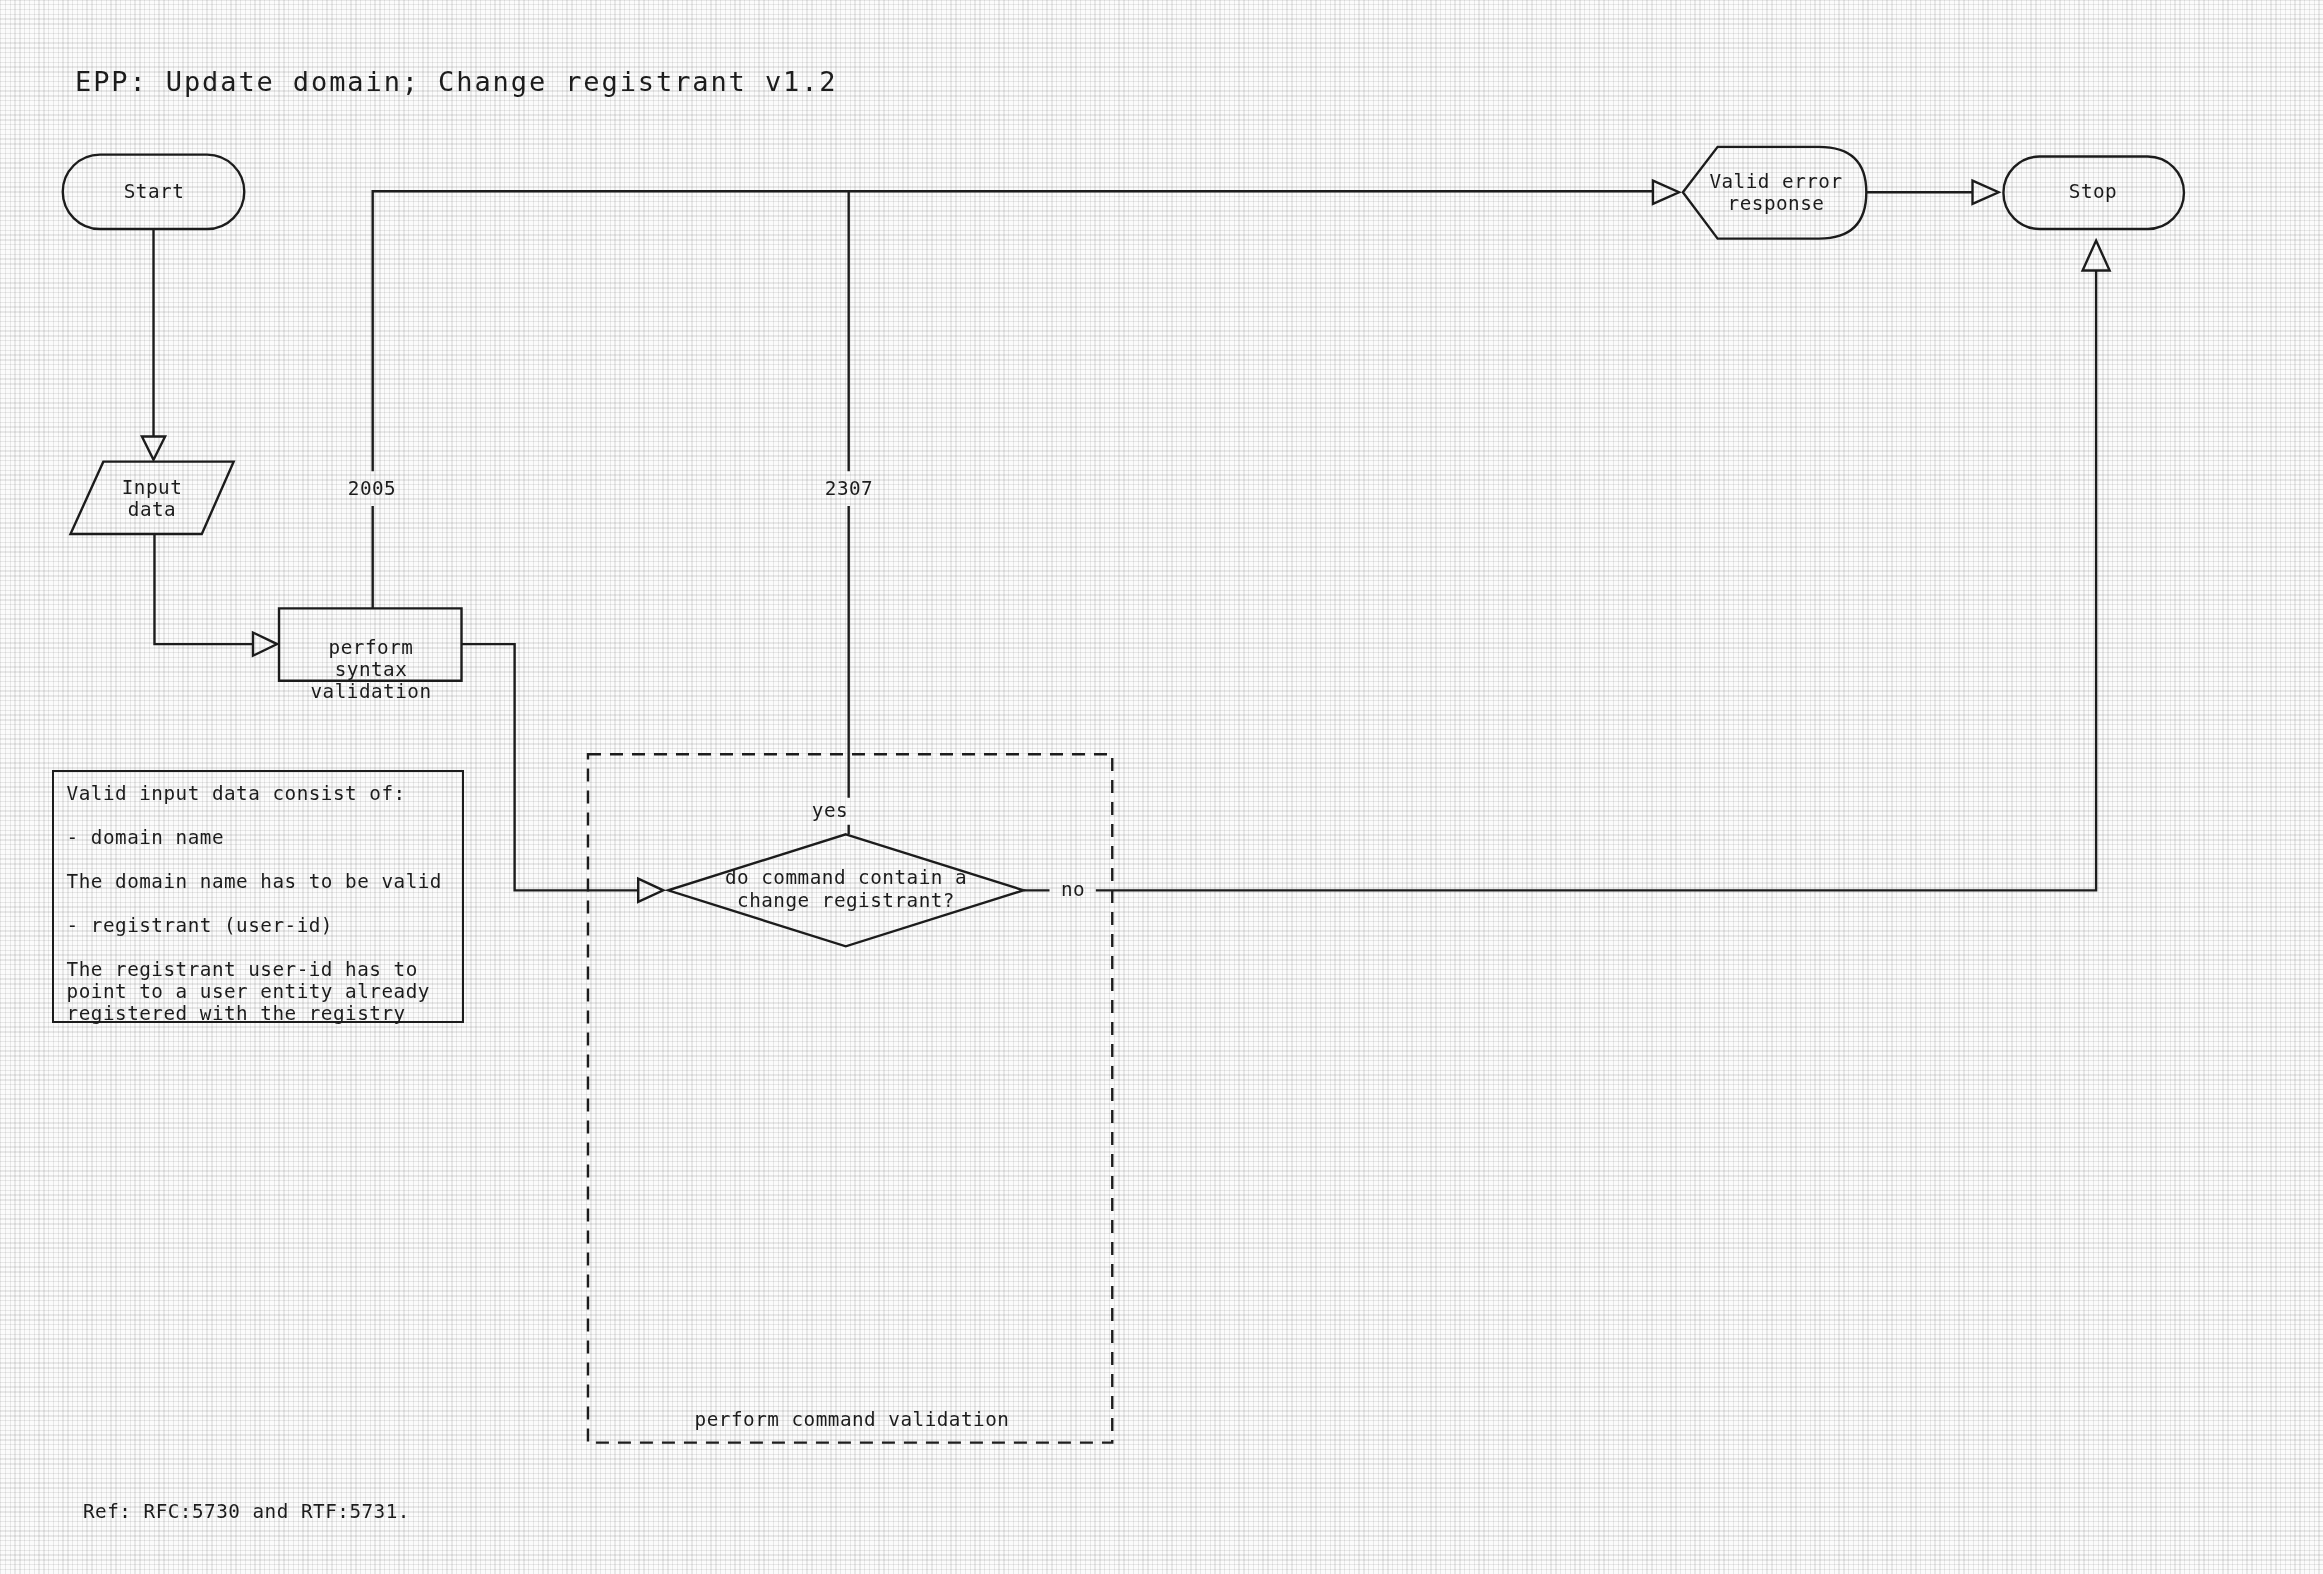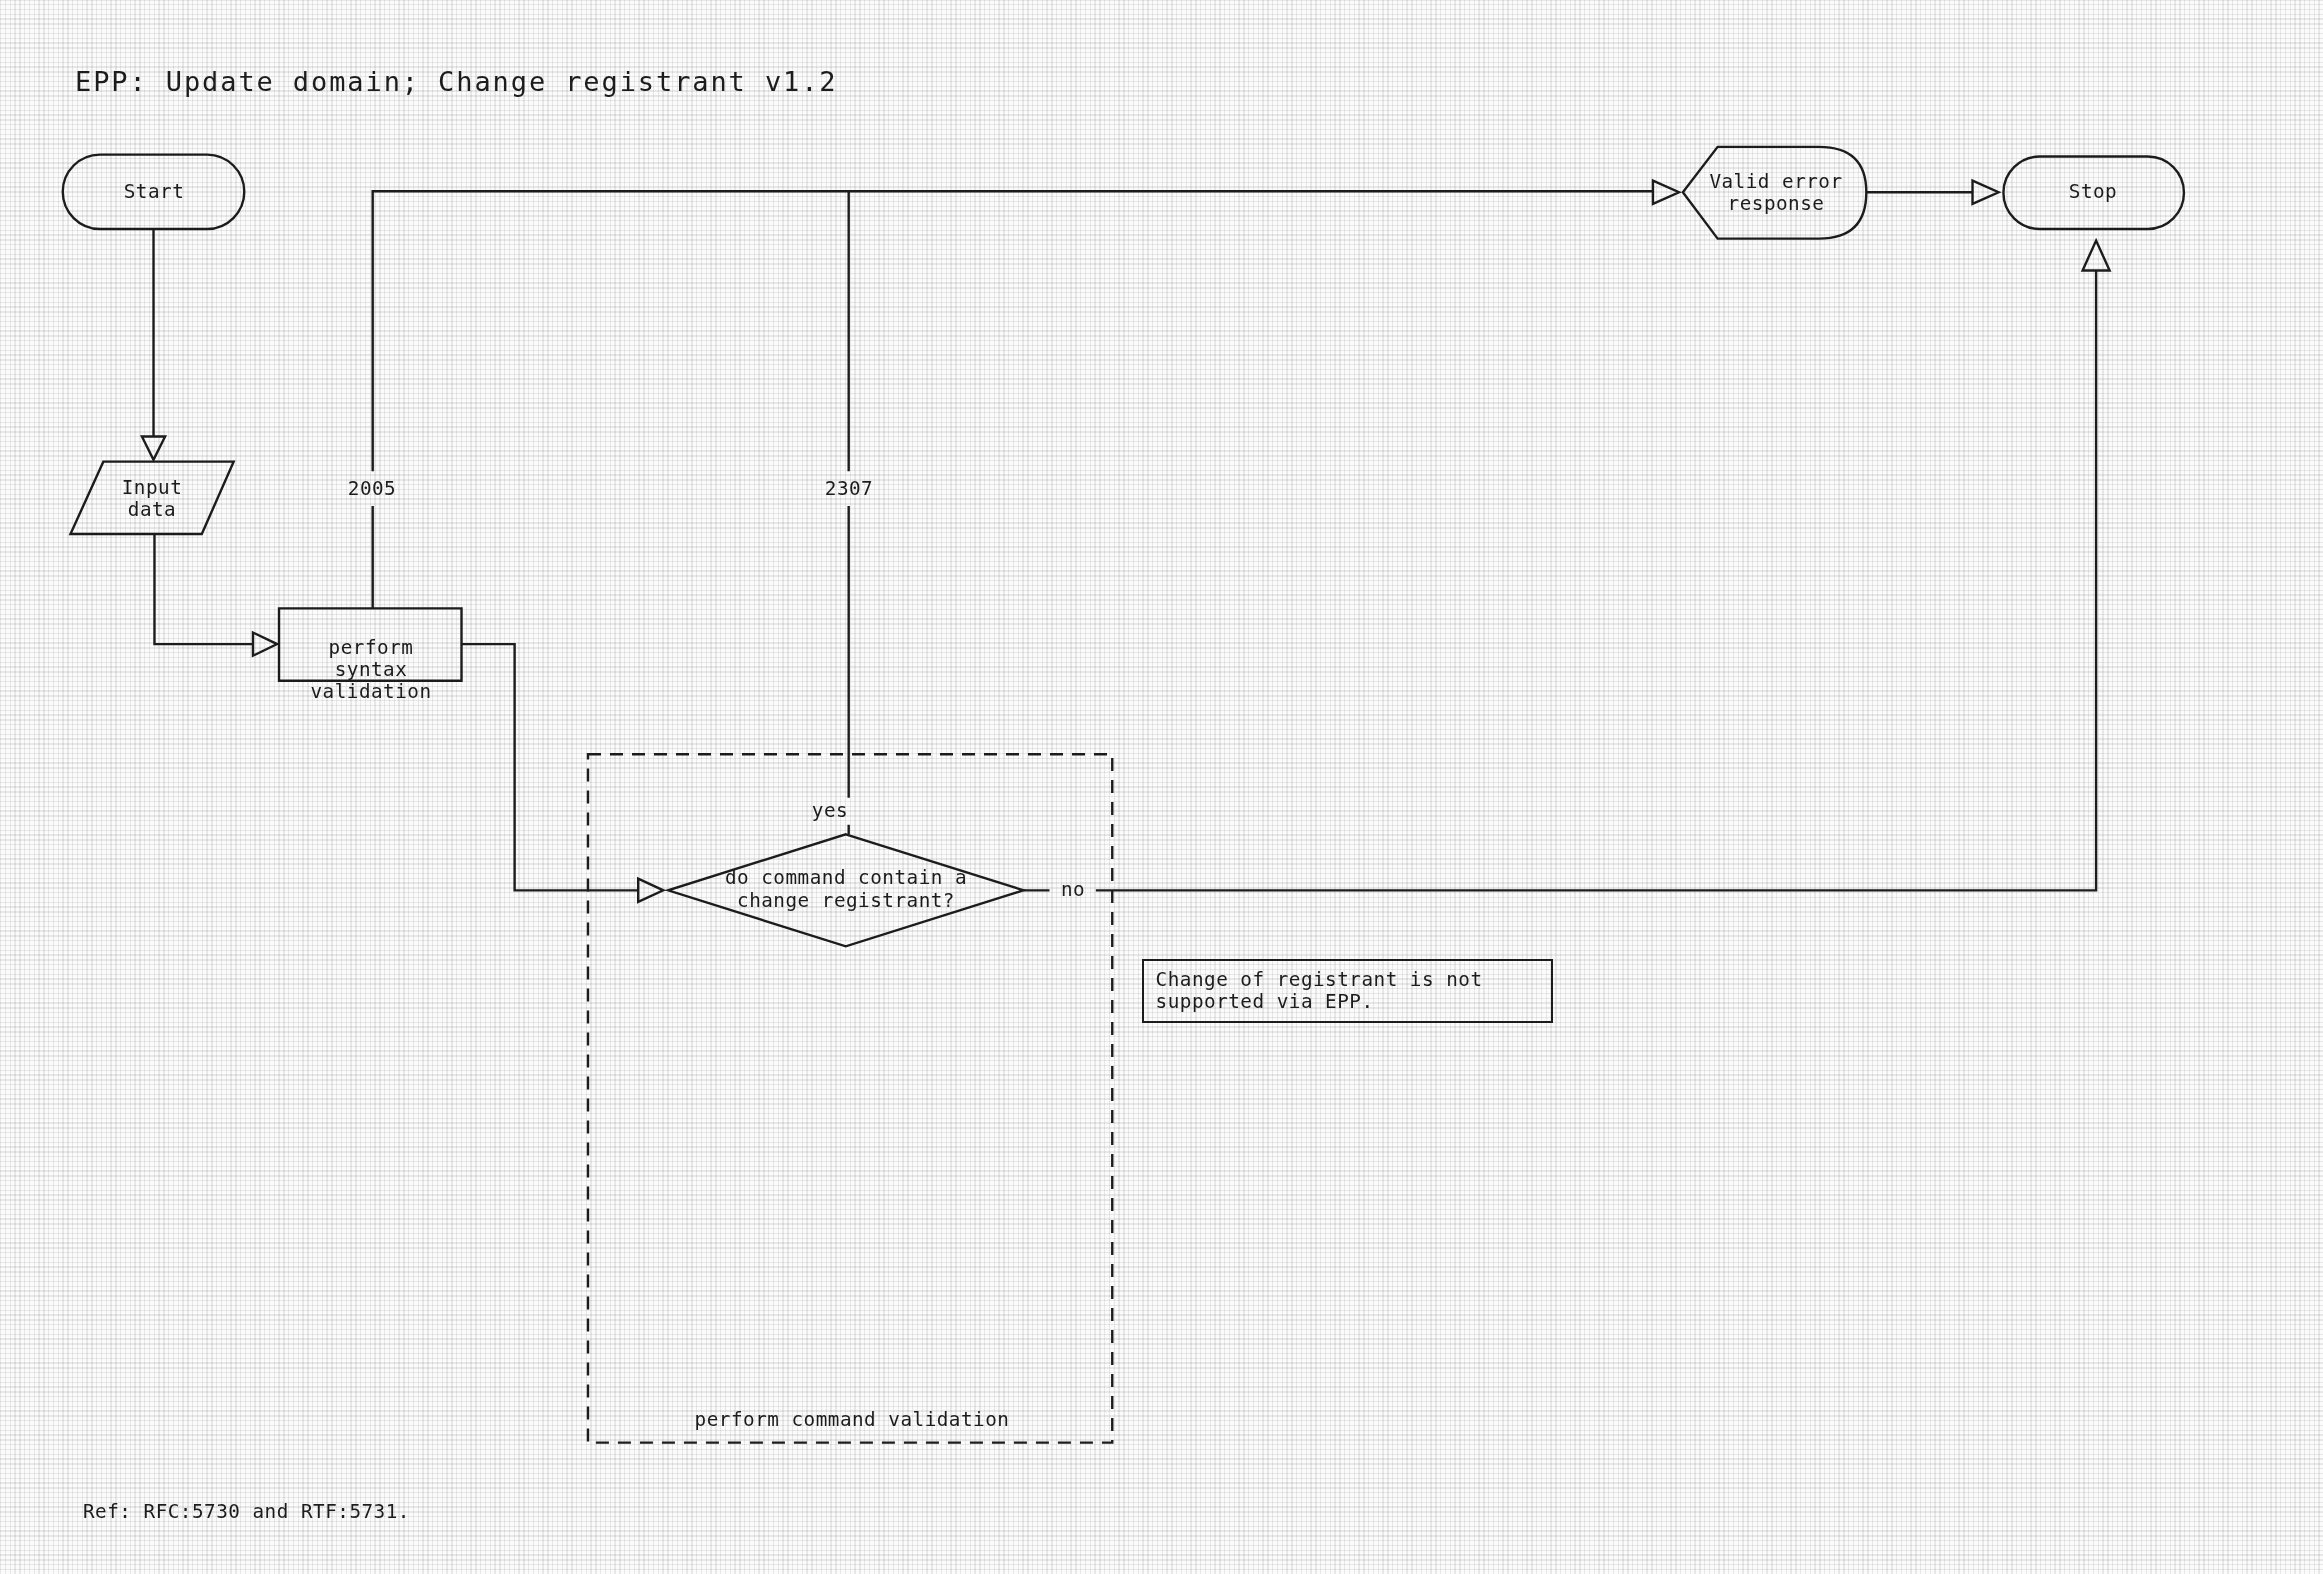--- a/index.html
+++ b/index.html
@@ -127,20 +127,29 @@
 
   <div class="txt ctr" style="left:1073px; top:890px;">no</div>
 
   <div class="txt ctr" style="left:1776px; top:193px;">Valid error
 response</div>
 
   <div class="txt ctr" style="left:2093px; top:192px;text-align:right;">Stop</div>
 
   <div class="txt ctr" style="left:852px; top:1420px;">perform command validation</div>
 
+  <div class="notebox" style="left:52px; top:770px; width:412px; height:253px; padding:10.6px 12.6px;">Valid input data consist of:
 
-  <div class="notebox" style="left:1142px; top:959px; width:411px; height:64px; padding:7.7px 11.6px;">Change of registrant is not
-supported via EPP.</div>
+- domain name
+
+The domain name has to be valid
+
+- registrant (user-id)
+
+The registrant user-id has to
+point to a user entity already
+registered with the registry</div>
+
 
   <div class="txt" style="left:83px; top:1501px;">Ref: RFC:5730 and RTF:5731.</div>
 
 </div>
 
 
 </body></html>

